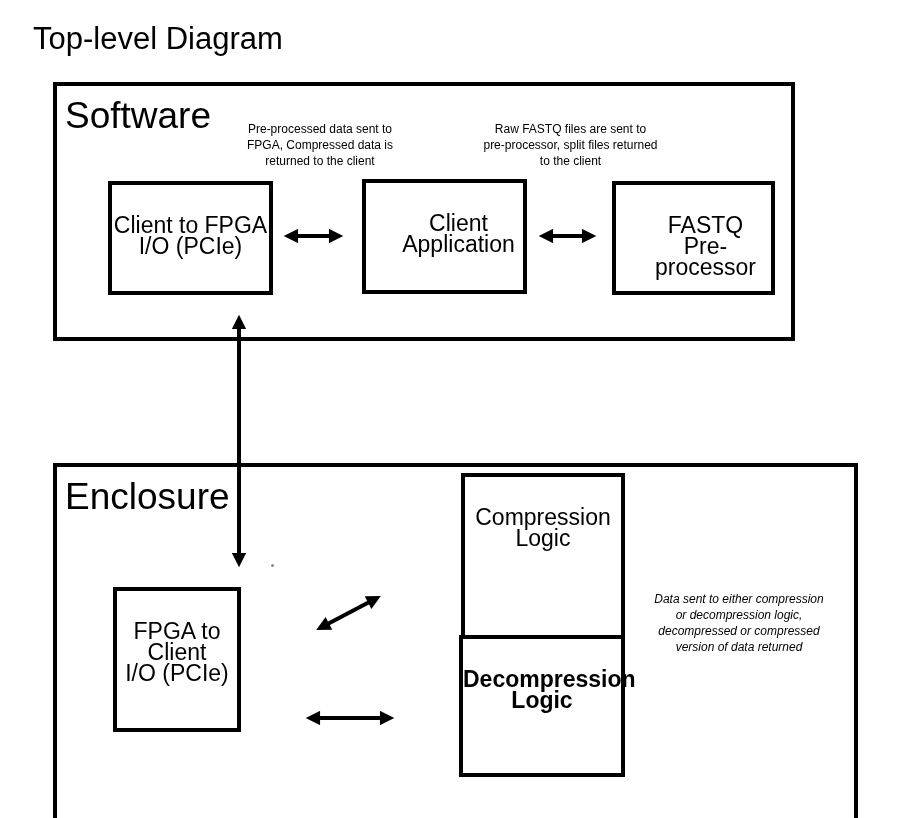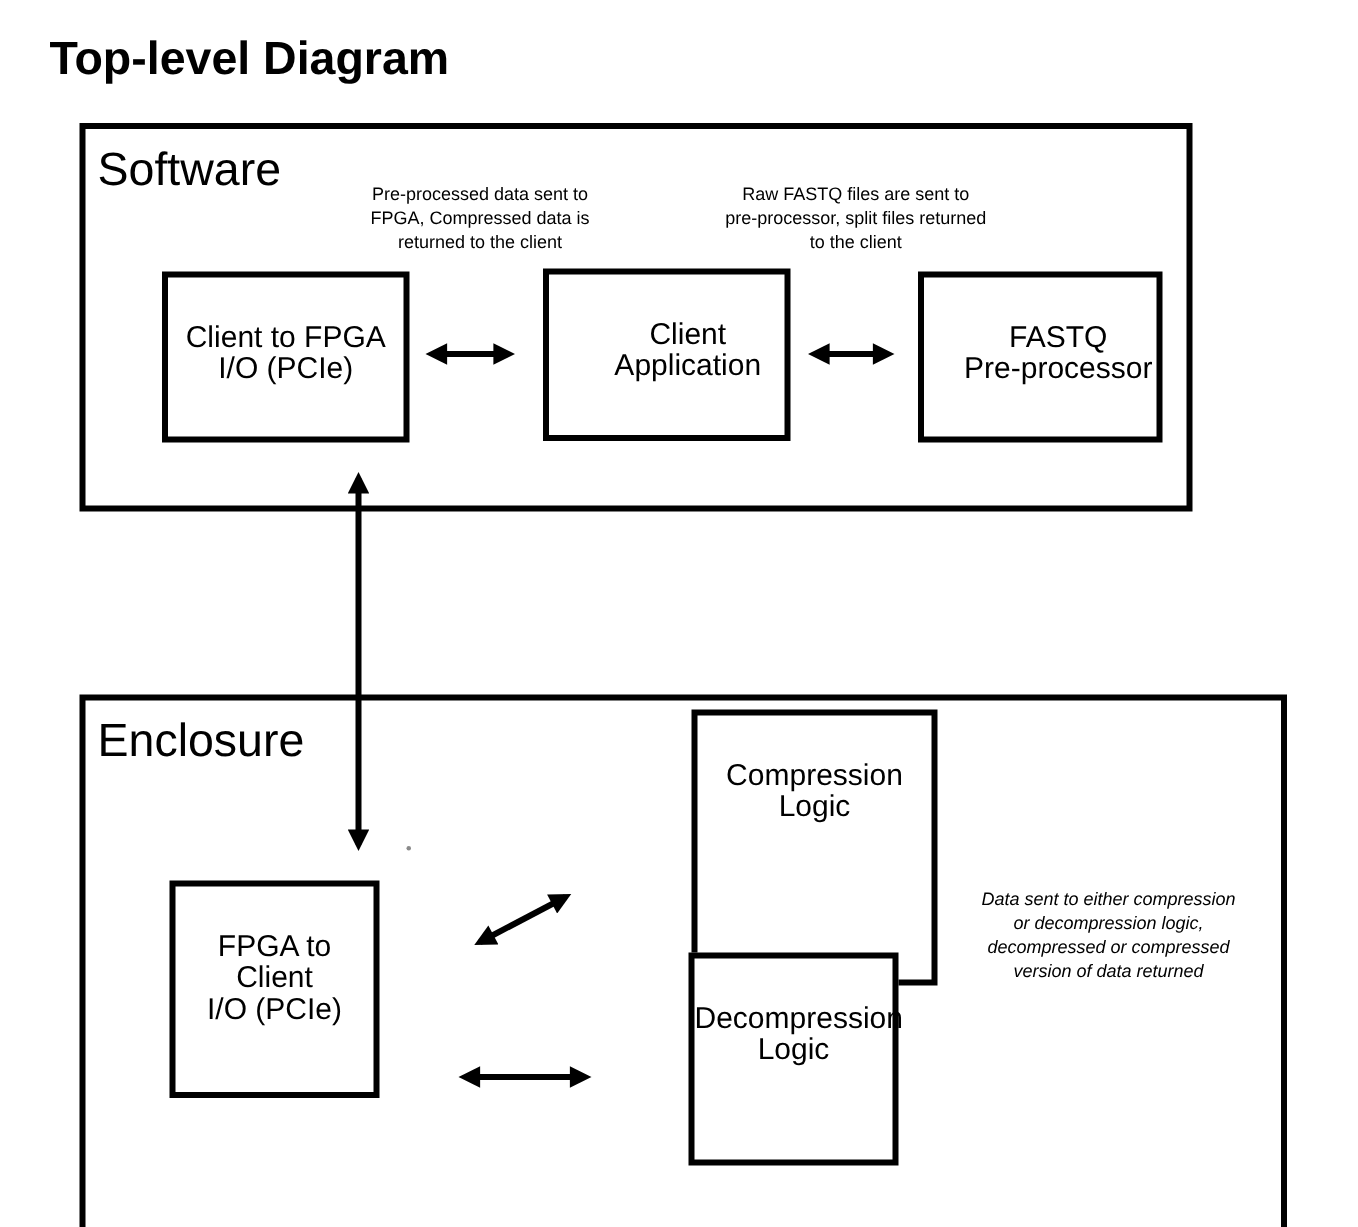--- a/index.html
+++ b/index.html
@@ -16,21 +16,20 @@
     font-family: "Liberation Sans", sans-serif;
     overflow: hidden;
   }
   .title {
     position: absolute;
     left: 33px;
     top: 22px;
     font-size: 31px;
     line-height: 1.1;
     white-space: nowrap;
-    font-weight: bold;
   }
   .container {
     position: absolute;
     border: 4px solid #000000;
     box-sizing: border-box;
     background: transparent;
   }
   .container.software {
     left: 53px;
     top: 82px;
@@ -41,41 +40,41 @@
     left: 53px;
     top: 431px;
     width: 805px;
     height: 359px;
     margin-top: 32px;
   }
   .container-label {
     position: absolute;
     left: 8px;
     top: 10px;
-    font-size: 31px;
+    font-size: 37px;
     line-height: 1.1;
     white-space: nowrap;
   }
   .node {
     position: absolute;
     border: 4px solid #000000;
     box-sizing: border-box;
     background: #ffffff;
     text-align: center;
-    font-size: 20px;
+    font-size: 23px;
     line-height: 21px;
     padding-top: 9px;
     white-space: pre-line;
   }
   .node.n-client-io   { left: 108px; top: 181px; width: 165px; height: 114px; }
   .node.n-client-app  { left: 362px; top: 179px; width: 165px; height: 115px; padding-left: 28px; }
   .node.n-fastq       { left: 612px; top: 181px; width: 163px; height: 114px; padding-left: 24px; }
-  .node.n-fpga-io     { left: 113px; top: 587px; width: 140px; height: 145px; }
+  .node.n-fpga-io     { left: 113px; top: 587px; width: 128px; height: 145px; }
   .node.n-compress    { left: 461px; top: 473px; width: 164px; height: 184px; }
-  .node.n-decompress  { left: 459px; top: 635px; width: 140px; height: 142px; }
+  .node.n-decompress  { left: 459px; top: 635px; width: 166px; height: 142px; font-weight: bold; }
   .annotation {
     position: absolute;
     font-size: 12px;
     line-height: 16px;
     text-align: center;
     white-space: pre-line;
   }
   .annotation.a-preproc   { left: 200px; top: 121px; width: 240px; }
   .annotation.a-rawfastq  { left: 443px; top: 121px; width: 255px; }
   .annotation.a-pcie      { left: 228px; top: 449px; width: 238px; }

